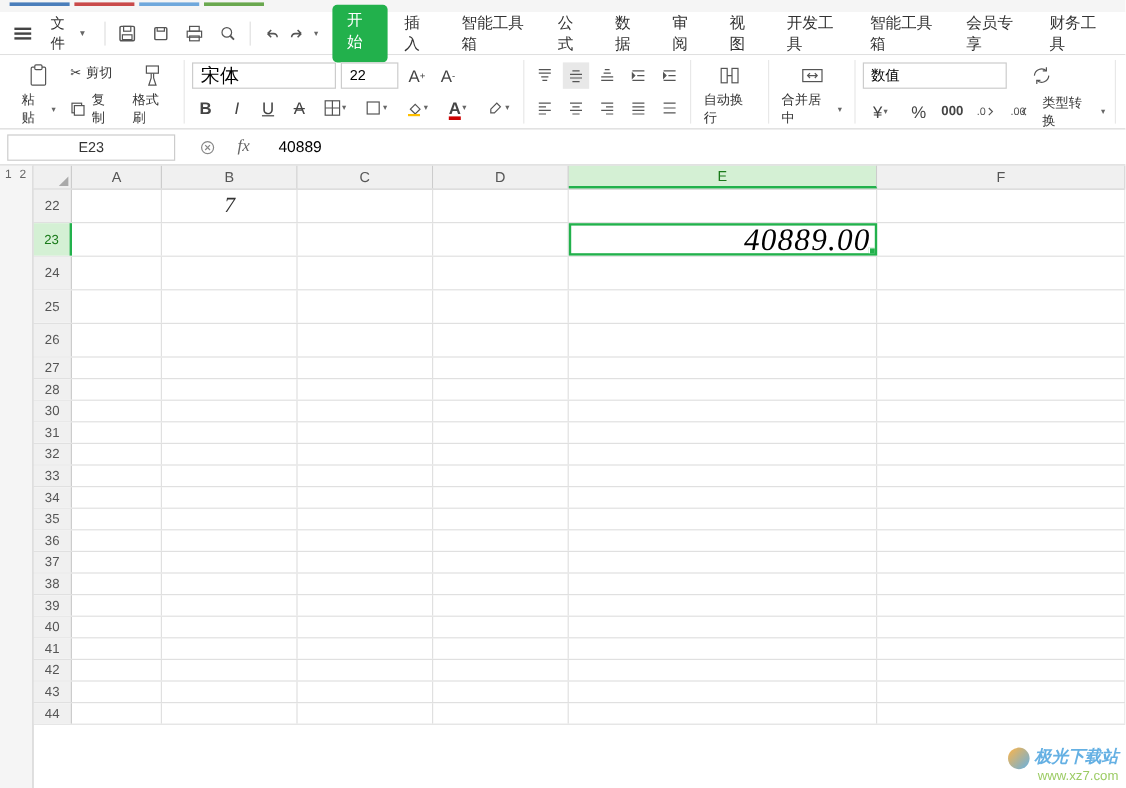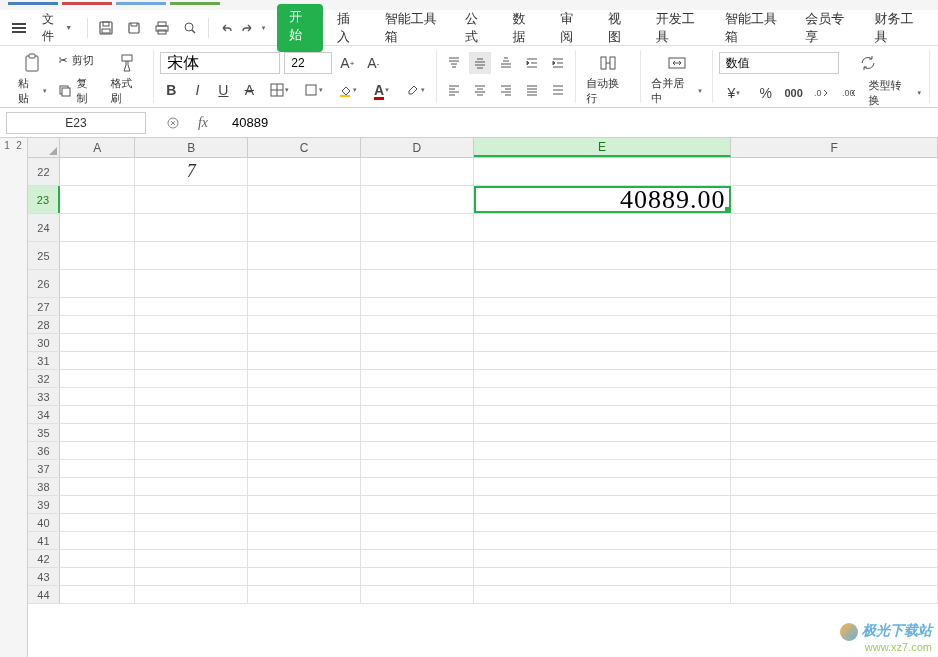--- a/index.html
+++ b/index.html
@@ -14,21 +14,21 @@
 .tab-green { background: #6aa84f; }
 
 
 .menu-bar { height: 36px; background: #fff; border-bottom: 1px solid #e0e0e0; display: flex; align-items: center; padding: 0 8px; gap: 4px; }
 .menu-hamburger { display: flex; flex-direction: column; gap: 2px; padding: 4px; cursor: pointer; }
 .menu-hamburger span { width: 14px; height: 2px; background: #444; }
 .menu-file { padding: 4px 8px; cursor: pointer; display: flex; align-items: center; gap: 4px; }
 .menu-file .chevron { font-size: 8px; color: #666; }
 .menu-icons { display: flex; gap: 8px; padding: 0 8px; border-left: 1px solid #e0e0e0; border-right: 1px solid #e0e0e0; margin: 0 4px; }
 .menu-icon-btn { width: 20px; height: 20px; display: flex; align-items: center; justify-content: center; cursor: pointer; color: #555; }
-.ribbon-tabs { display: flex; gap: 2px; margin-left: 8px; justify-content: center; }
+.ribbon-tabs { display: flex; gap: 2px; margin-left: 8px; }
 .ribbon-tab { padding: 6px 12px; cursor: pointer; color: #333; font-size: 13px; }
 .ribbon-tab.active { background: #22b14c; color: #fff; border-radius: 4px; padding: 4px 12px; }
 
 
 .ribbon { height: 62px; background: #fff; border-bottom: 1px solid #d0d0d0; display: flex; align-items: stretch; padding: 4px 8px; }
 .ribbon-group { display: flex; flex-direction: column; padding: 0 6px; border-right: 1px solid #e8e8e8; justify-content: space-around; }
 .ribbon-group-row { display: flex; align-items: center; gap: 6px; }
 .big-btn { display: flex; flex-direction: column; align-items: center; gap: 2px; padding: 2px 4px; cursor: pointer; font-size: 11px; }
 .big-btn .icon { width: 22px; height: 22px; display: flex; align-items: center; justify-content: center; }
 .big-btn .label { display: flex; align-items: center; gap: 2px; }
@@ -68,21 +68,21 @@
 
 .grid-rows { }
 .grid-row { display: flex; border-bottom: 1px solid #e0e0e0; }
 .row-header { width: 34px; background: #f0f0f0; border-right: 1px solid #ccc; display: flex; align-items: center; justify-content: center; color: #555; font-size: 11px; }
 .row-header.active { background: #d4f0d4; color: #1a7a1a; border-right: 2px solid #22b14c; }
 .col-header.active { background: #d4f0d4; color: #1a7a1a; border-bottom: 2px solid #22b14c; }
 .cell { border-right: 1px solid #e0e0e0; padding: 0 4px; display: flex; align-items: center; justify-content: flex-end; font-size: 12px; overflow: hidden; }
 .row-tall { height: 28px; }
 .row-short { height: 18px; }
 
-.cell.selected { border: 2px solid #22b14c; position: relative; background: #fff; }
+.cell.selected { border: 2px solid #22b14c; position: relative; background: #fff; font-style: italic; }
 .cell.selected::after { content: ''; position: absolute; right: -3px; bottom: -3px; width: 6px; height: 6px; background: #22b14c; border: 1px solid #fff; }
 .big-number { font-family: "SimSun", serif; font-size: 26px; color: #000; letter-spacing: 1px; }
 
 
 .watermark { position: absolute; right: 6px; bottom: 4px; text-align: right; opacity: 0.85; pointer-events: none; }
 .watermark .wm-title { color: #4aa3df; font-size: 14px; font-style: italic; font-weight: bold; }
 .watermark .wm-url { color: #8bc34a; font-size: 11px; }
 .watermark .wm-logo { display: inline-block; width: 18px; height: 18px; border-radius: 50%; background: linear-gradient(135deg, #ffa726, #4aa3df); vertical-align: middle; margin-right: 4px; }
 
 svg { display: block; }

